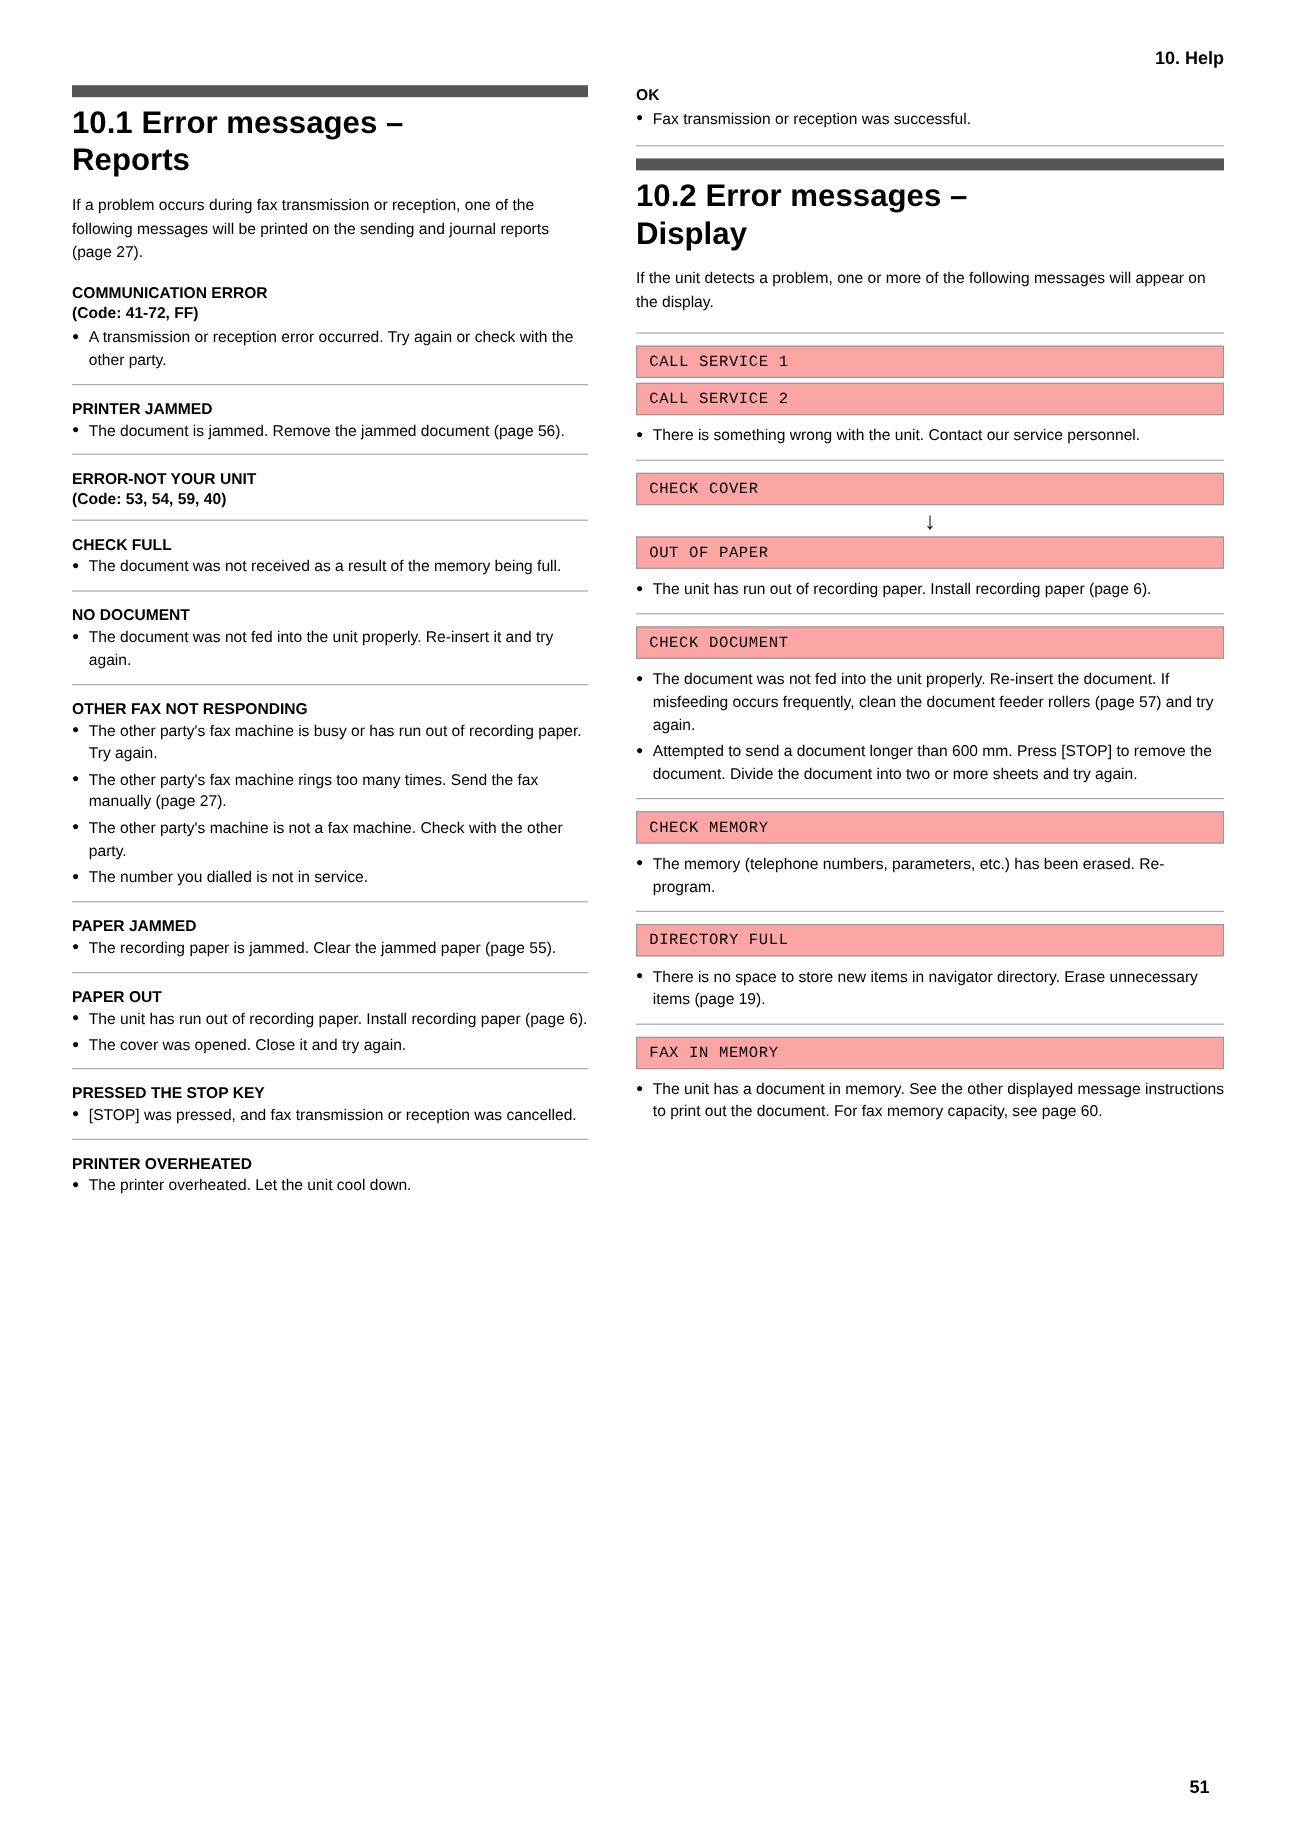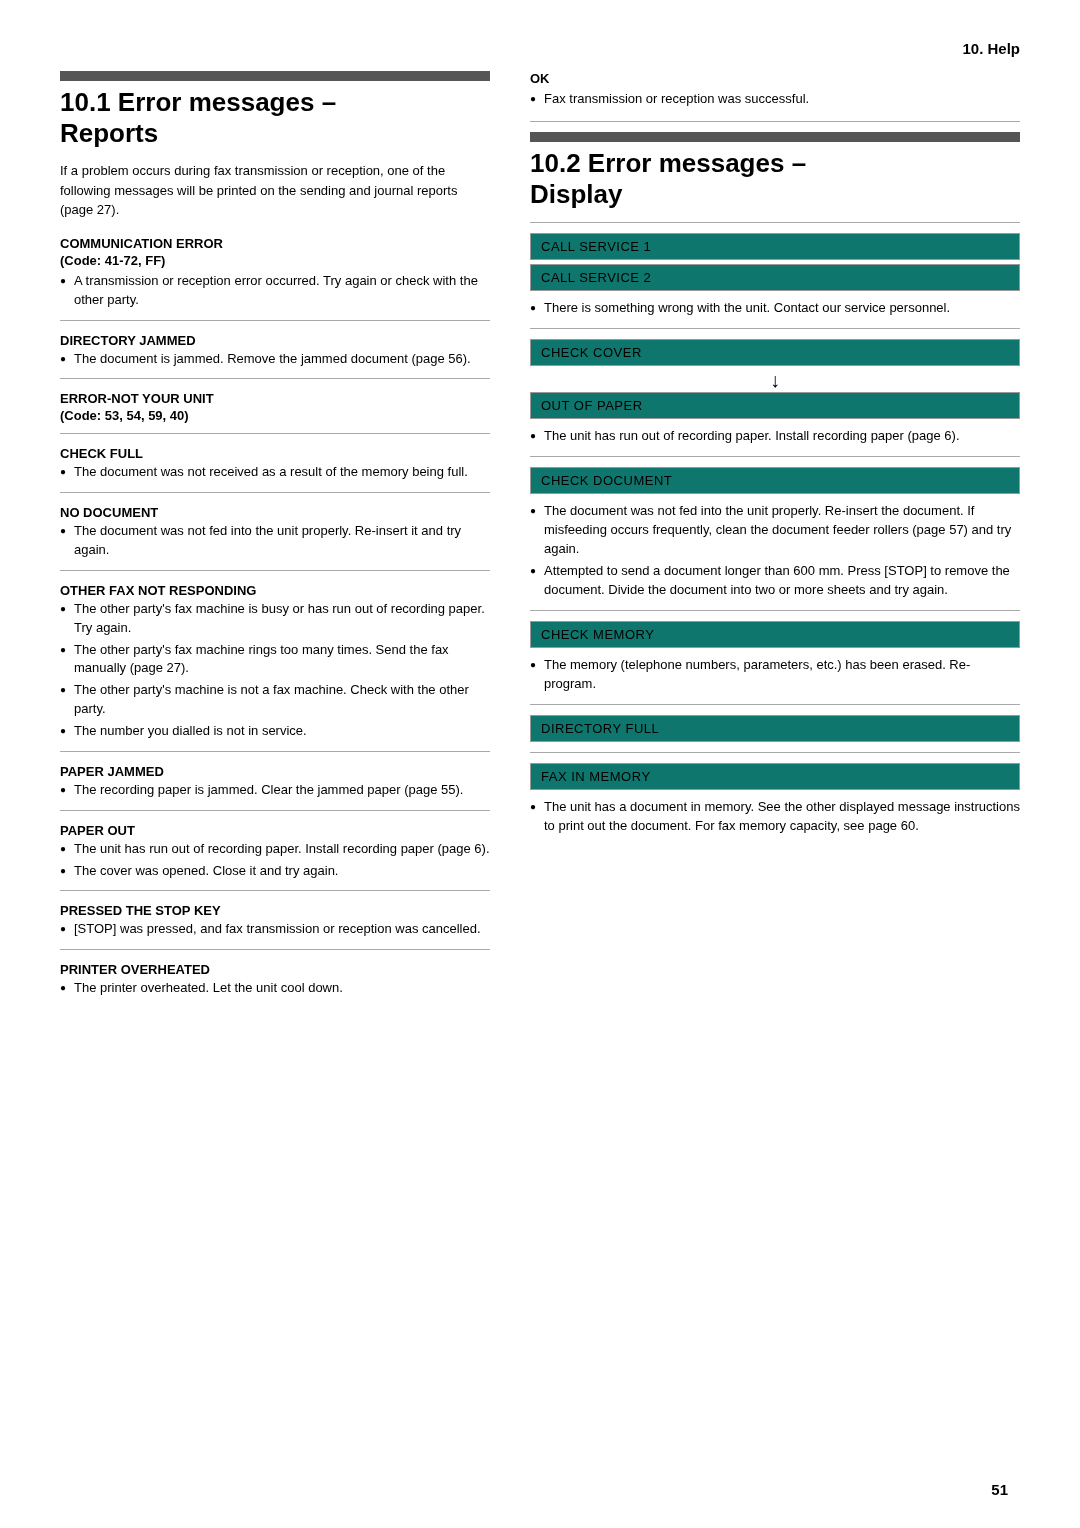--- a/index.html
+++ b/index.html
@@ -100,23 +100,23 @@
     .divider {
       border: none;
       border-top: 1px solid #aaaaaa;
       margin: 10px 0;
     }
 
     
     .display-box {
       border: 1px solid #999999;
       padding: 5px 10px;
-      font-family: Liberation Sans, sans-serif;
-      font-size: 13px;
-      background: #0f766e;
+      font-family: Liberation Mono, monospace;
+      font-size: 13px;
+      background: #fca5a5;
       margin-bottom: 4px;
       letter-spacing: 0.5px;
     }
 
     .display-box-group {
       margin-bottom: 8px;
     }
 
     .arrow-down {
       text-align: center;
@@ -173,21 +173,21 @@
 
       <div class="section-group">
         <div class="sub-heading">COMMUNICATION ERROR</div>
         <div class="sub-heading-code">(Code: 41-72, FF)</div>
         <div class="bullet-item">A transmission or reception error occurred. Try again or check with the other party.</div>
       </div>
 
       <hr class="divider">
 
       <div class="section-group">
-        <div class="sub-heading">DIRECTORY JAMMED</div>
+        <div class="sub-heading">PRINTER JAMMED</div>
         <div class="bullet-item">The document is jammed. Remove the jammed document (page 56).</div>
       </div>
 
       <hr class="divider">
 
       <div class="section-group">
         <div class="sub-heading">ERROR-NOT YOUR UNIT</div>
         <div class="sub-heading-code">(Code: 53, 54, 59, 40)</div>
       </div>
 
@@ -255,20 +255,21 @@
 
       <hr class="divider">
 
       <div class="section-bar" style="margin-bottom:6px;"></div>
 
       <div class="section-title">
         <span>10.2</span>
         <span> Error messages –<br>Display</span>
       </div>
 
+      <p class="intro-text">If the unit detects a problem, one or more of the following messages will appear on the display.</p>
 
       <hr class="divider">
 
       <div class="section-group">
         <div class="display-box-group">
           <div class="display-box">CALL SERVICE 1</div>
           <div class="display-box">CALL SERVICE 2</div>
         </div>
         <div class="bullet-item">There is something wrong with the unit. Contact our service personnel.</div>
       </div>
@@ -302,20 +303,21 @@
         </div>
         <div class="bullet-item">The memory (telephone numbers, parameters, etc.) has been erased. Re-program.</div>
       </div>
 
       <hr class="divider">
 
       <div class="section-group">
         <div class="display-box-group">
           <div class="display-box">DIRECTORY FULL</div>
         </div>
+        <div class="bullet-item">There is no space to store new items in navigator directory. Erase unnecessary items (page 19).</div>
       </div>
 
       <hr class="divider">
 
       <div class="section-group">
         <div class="display-box-group">
           <div class="display-box">FAX IN MEMORY</div>
         </div>
         <div class="bullet-item">The unit has a document in memory. See the other displayed message instructions to print out the document. For fax memory capacity, see page 60.</div>
       </div>

